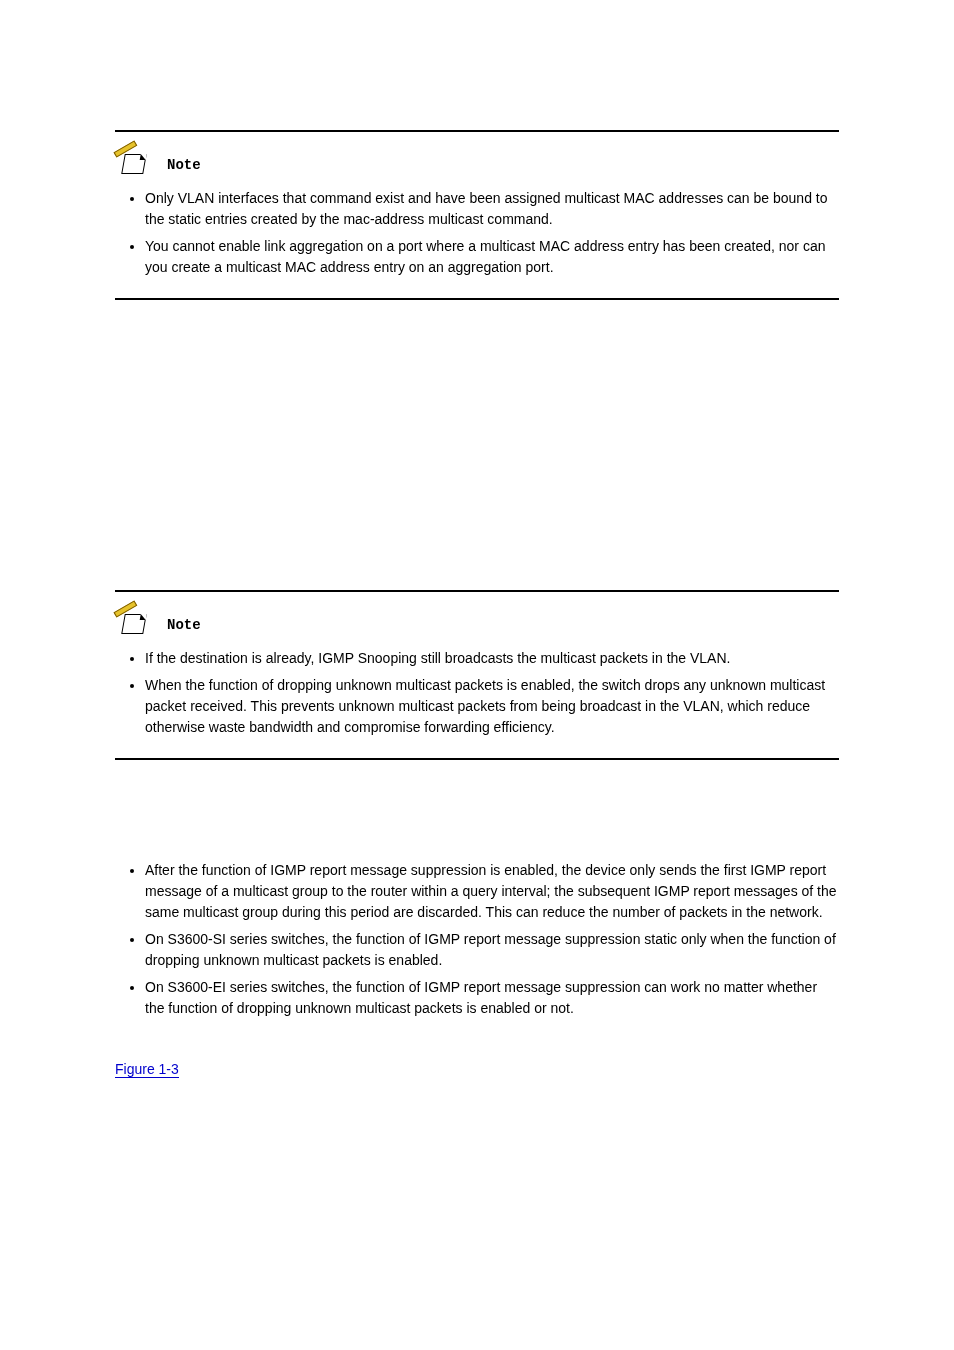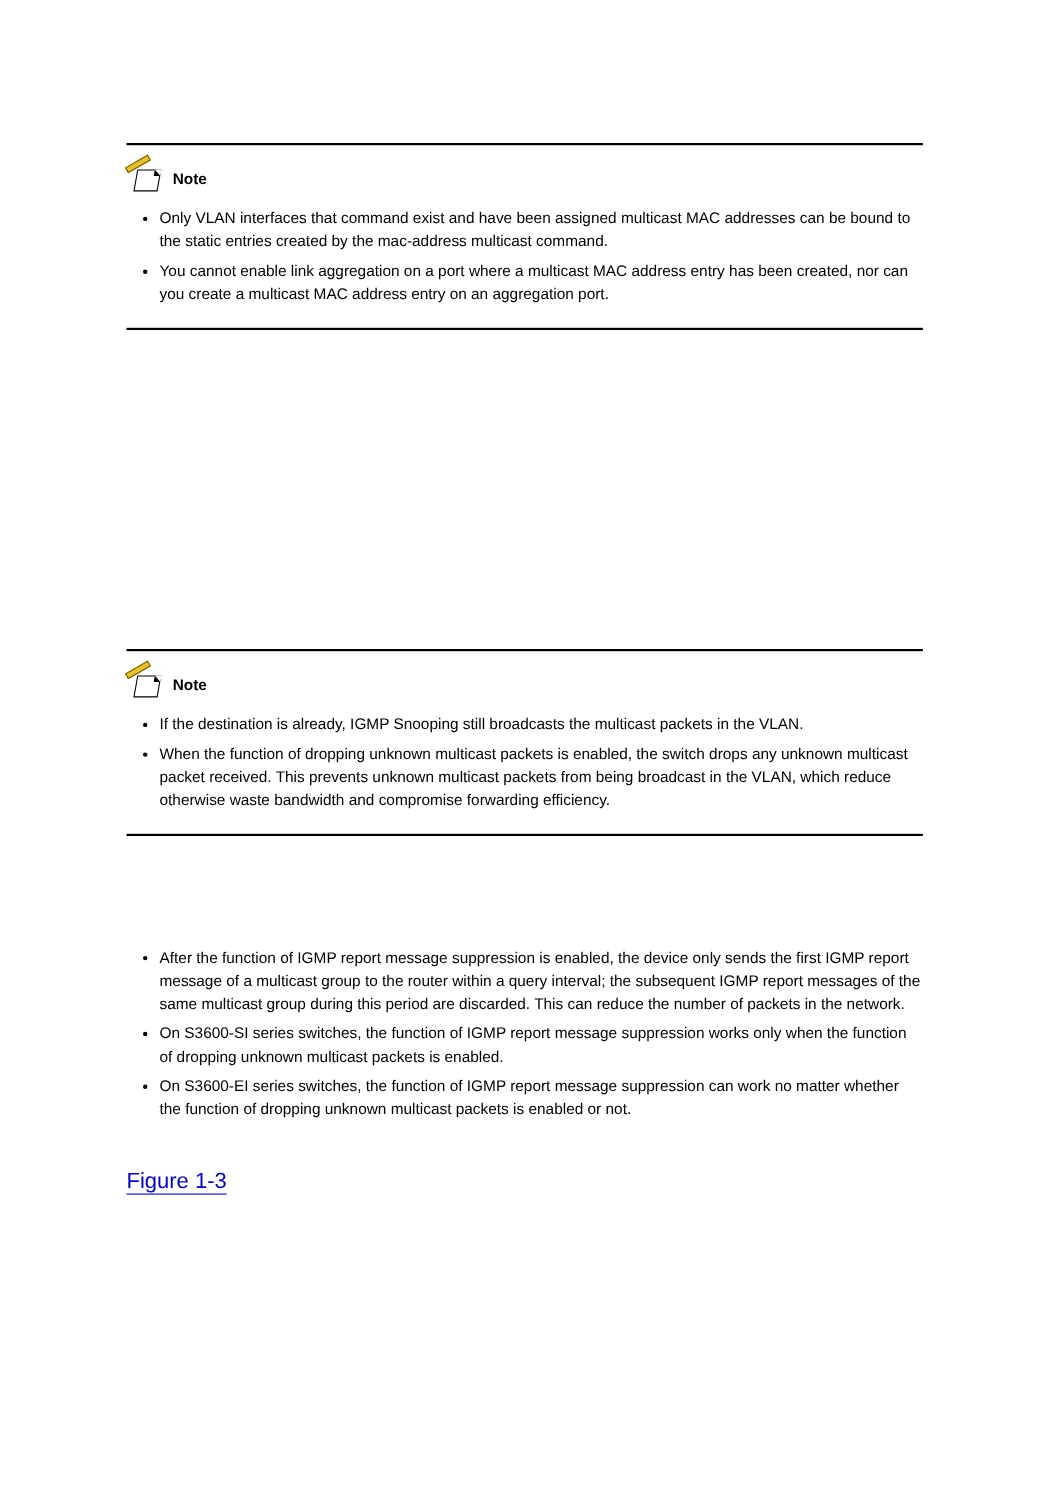--- a/index.html
+++ b/index.html
@@ -7,26 +7,26 @@
       background: #ffffff;
       width: 954px;
       height: 1350px;
       font-family: Arial, sans-serif;
       color: #000;
       padding: 60px 115px 0 115px;
       line-height: 1.5;
     }
     hr.top-rule { border: none; border-top: 2px solid #000; margin-top: 70px; margin-bottom: 20px; }
     hr.mid-rule { border: none; border-top: 2px solid #000; margin-top: 20px; margin-bottom: 40px; }
-    .note-head { display: flex; align-items: flex-start; gap: 6px; margin-bottom: 10px; }
+    .note-head { display: flex; align-items: center; gap: 16px; margin-bottom: 10px; font-family: Liberation Mono, monospace; }
     .note-head span { font-weight: bold; font-size: 14px; }
     ul.bullets { list-style-type: disc; padding-left: 30px; margin-bottom: 10px; }
     ul.bullets li { font-size: 14px; margin-bottom: 6px; }
     .link-blue { color: #0000cc; border-bottom: 1px solid #0000cc; }
-    .para { font-size: 20px; margin-bottom: 14px; }
+    .para { font-size: 14px; margin-bottom: 14px; }
     .note-icon {
       width: 36px; height: 26px; display: inline-block; position: relative;
     }
     .note-page {
       position: absolute; left: 8px; top: 2px; width: 22px; height: 20px;
       background: #fff; border: 1px solid #000; transform: skewX(-10deg);
     }
     .note-page::before {
       content: ""; position: absolute; right: -1px; top: -1px;
       width: 0; height: 0; border-top: 6px solid #fff; border-left: 6px solid #000;
@@ -73,21 +73,21 @@
   <li>If the destination is already, IGMP Snooping still broadcasts the multicast packets in the VLAN.</li>
   <li>When the function of dropping unknown multicast packets is enabled, the switch drops any unknown multicast packet received. This prevents unknown multicast packets from being broadcast in the VLAN, which reduce otherwise waste bandwidth and compromise forwarding efficiency.</li>
 </ul>
 
 <hr class="mid-rule">
 
 <div style="height: 60px"></div>
 
 <ul class="bullets">
   <li>After the function of IGMP report message suppression is enabled, the device only sends the first IGMP report message of a multicast group to the router within a query interval; the subsequent IGMP report messages of the same multicast group during this period are discarded. This can reduce the number of packets in the network.</li>
-  <li>On S3600-SI series switches, the function of IGMP report message suppression works only when the function of dropping unknown multicast packets is enabled.</li>
+  <li>On S3600-SI series switches, the function of IGMP report message suppression static only when the function of dropping unknown multicast packets is enabled.</li>
   <li>On S3600-EI series switches, the function of IGMP report message suppression can work no matter whether the function of dropping unknown multicast packets is enabled or not.</li>
 </ul>
 
 <div style="height: 30px"></div>
 
 <p class="para">
   <span class="link-blue">Figure 1-3</span>
 </p>
 
 </body></html>

